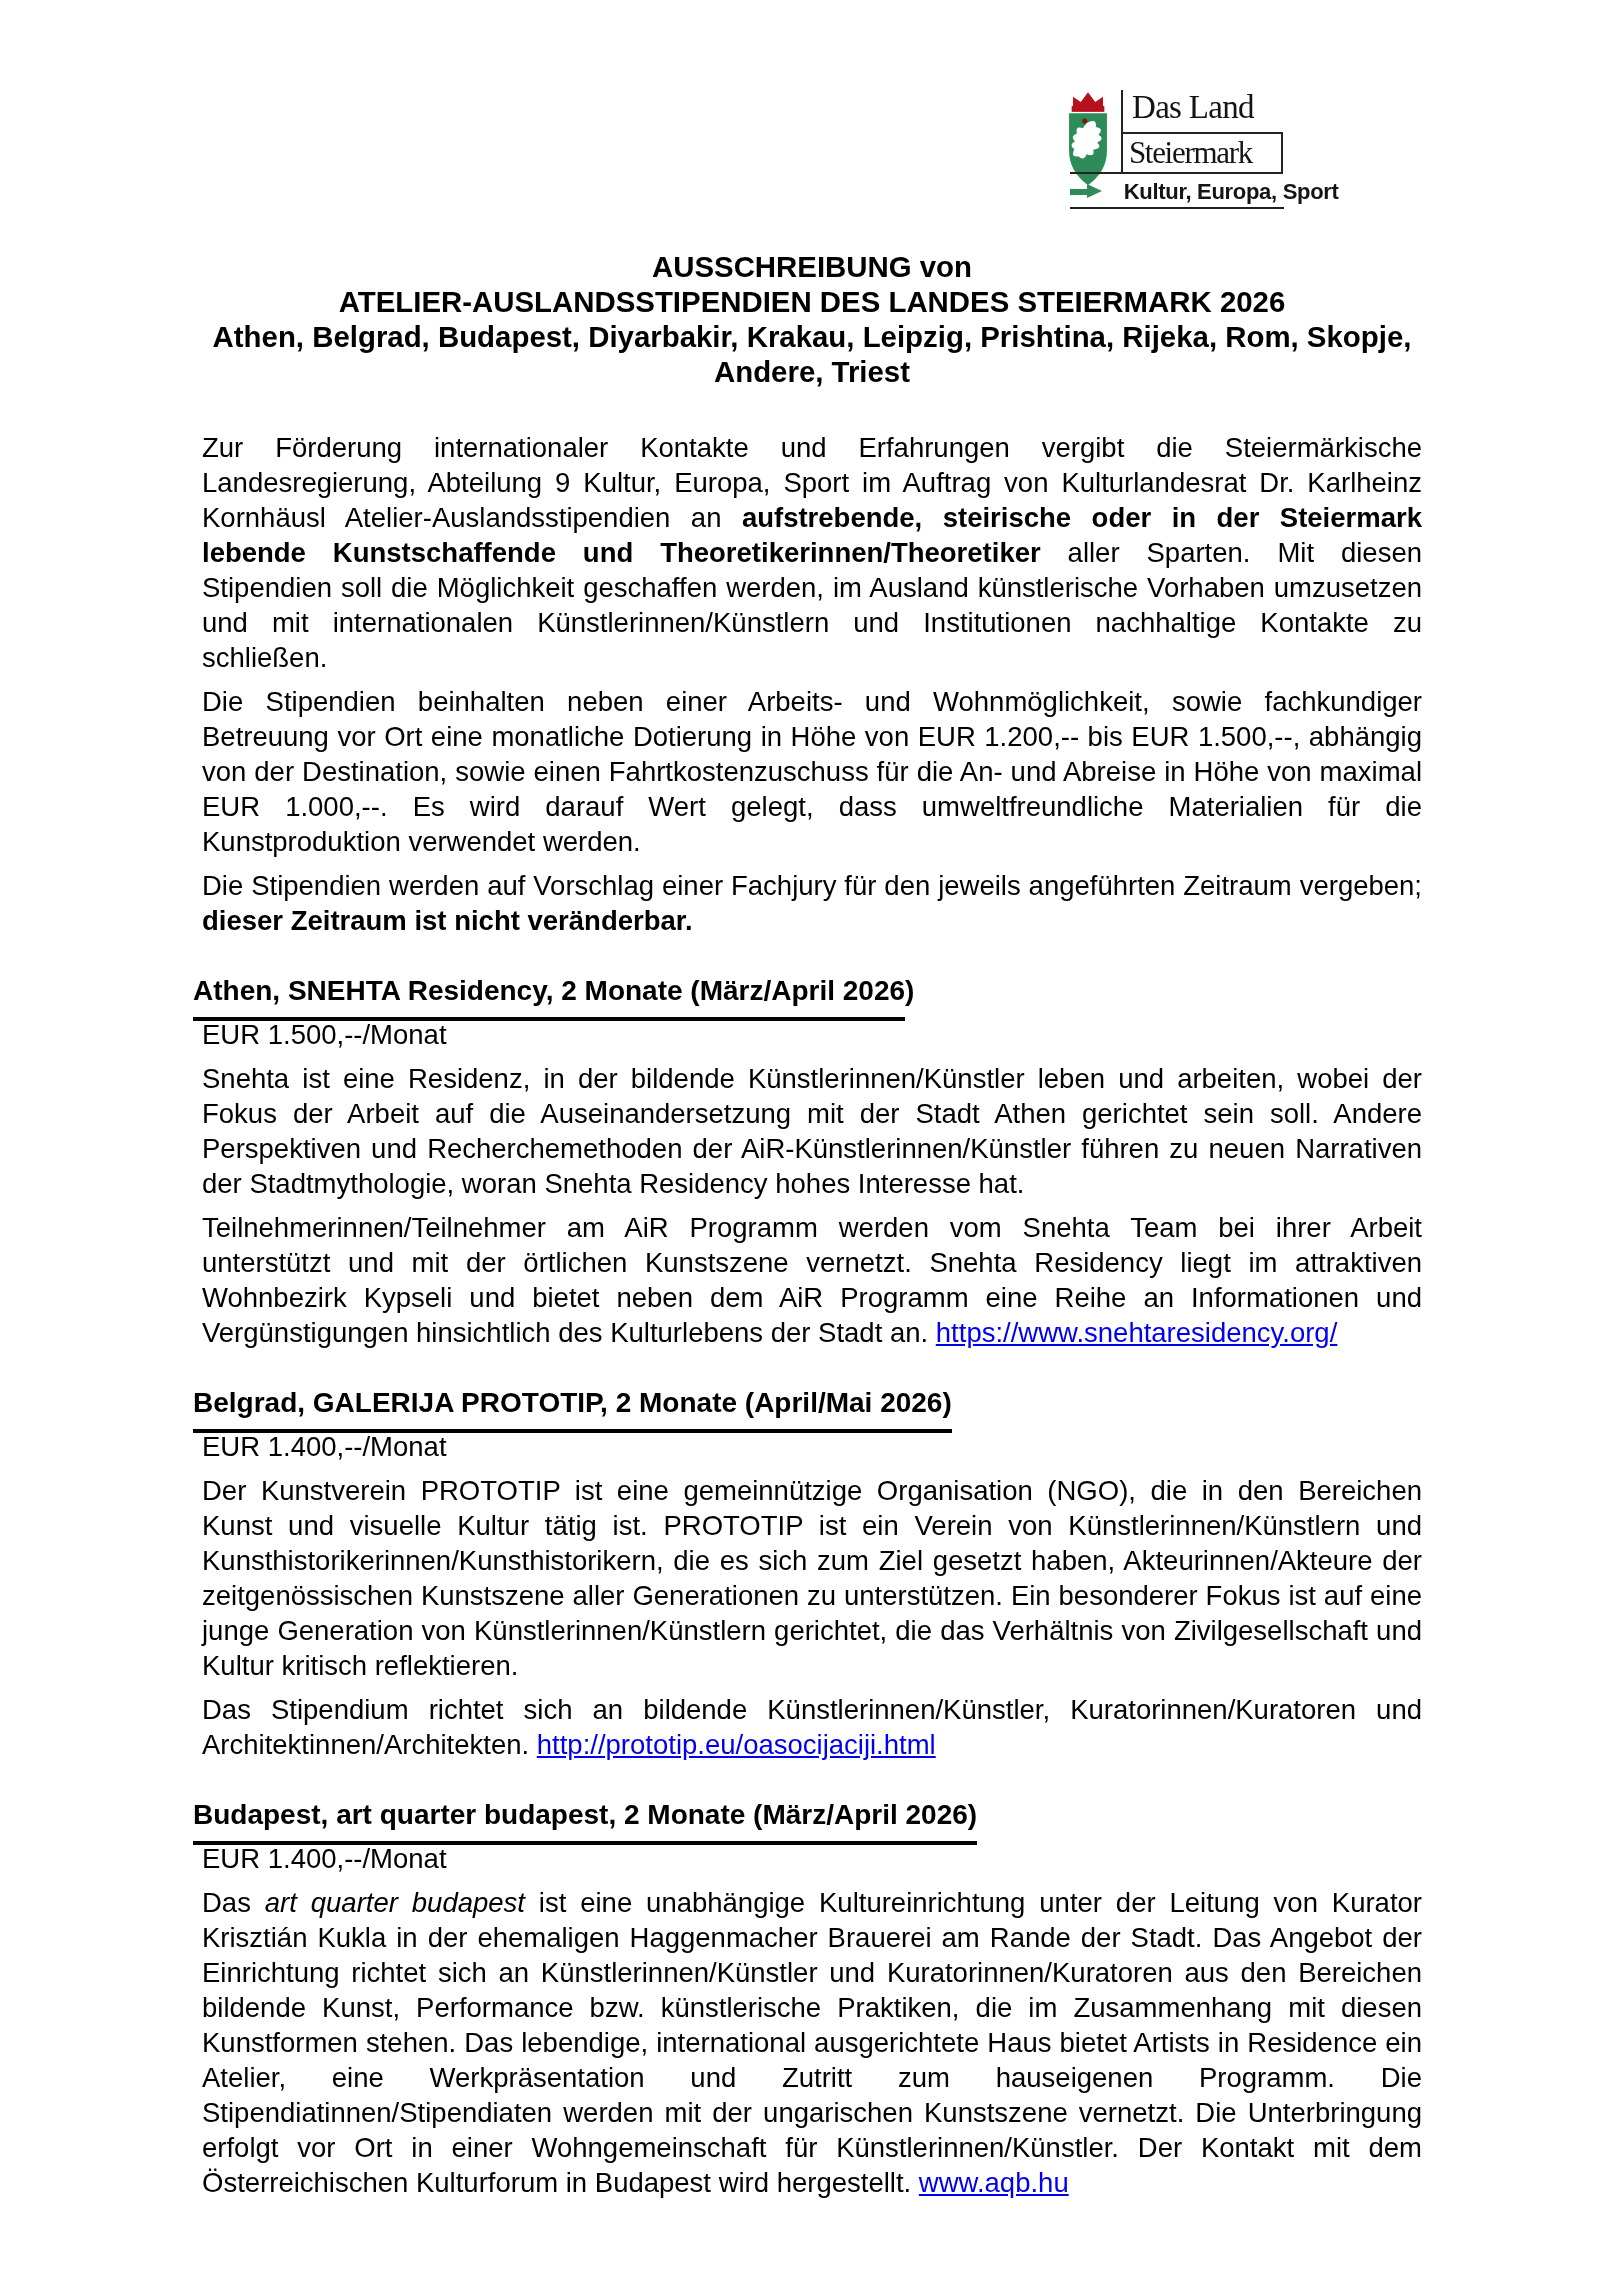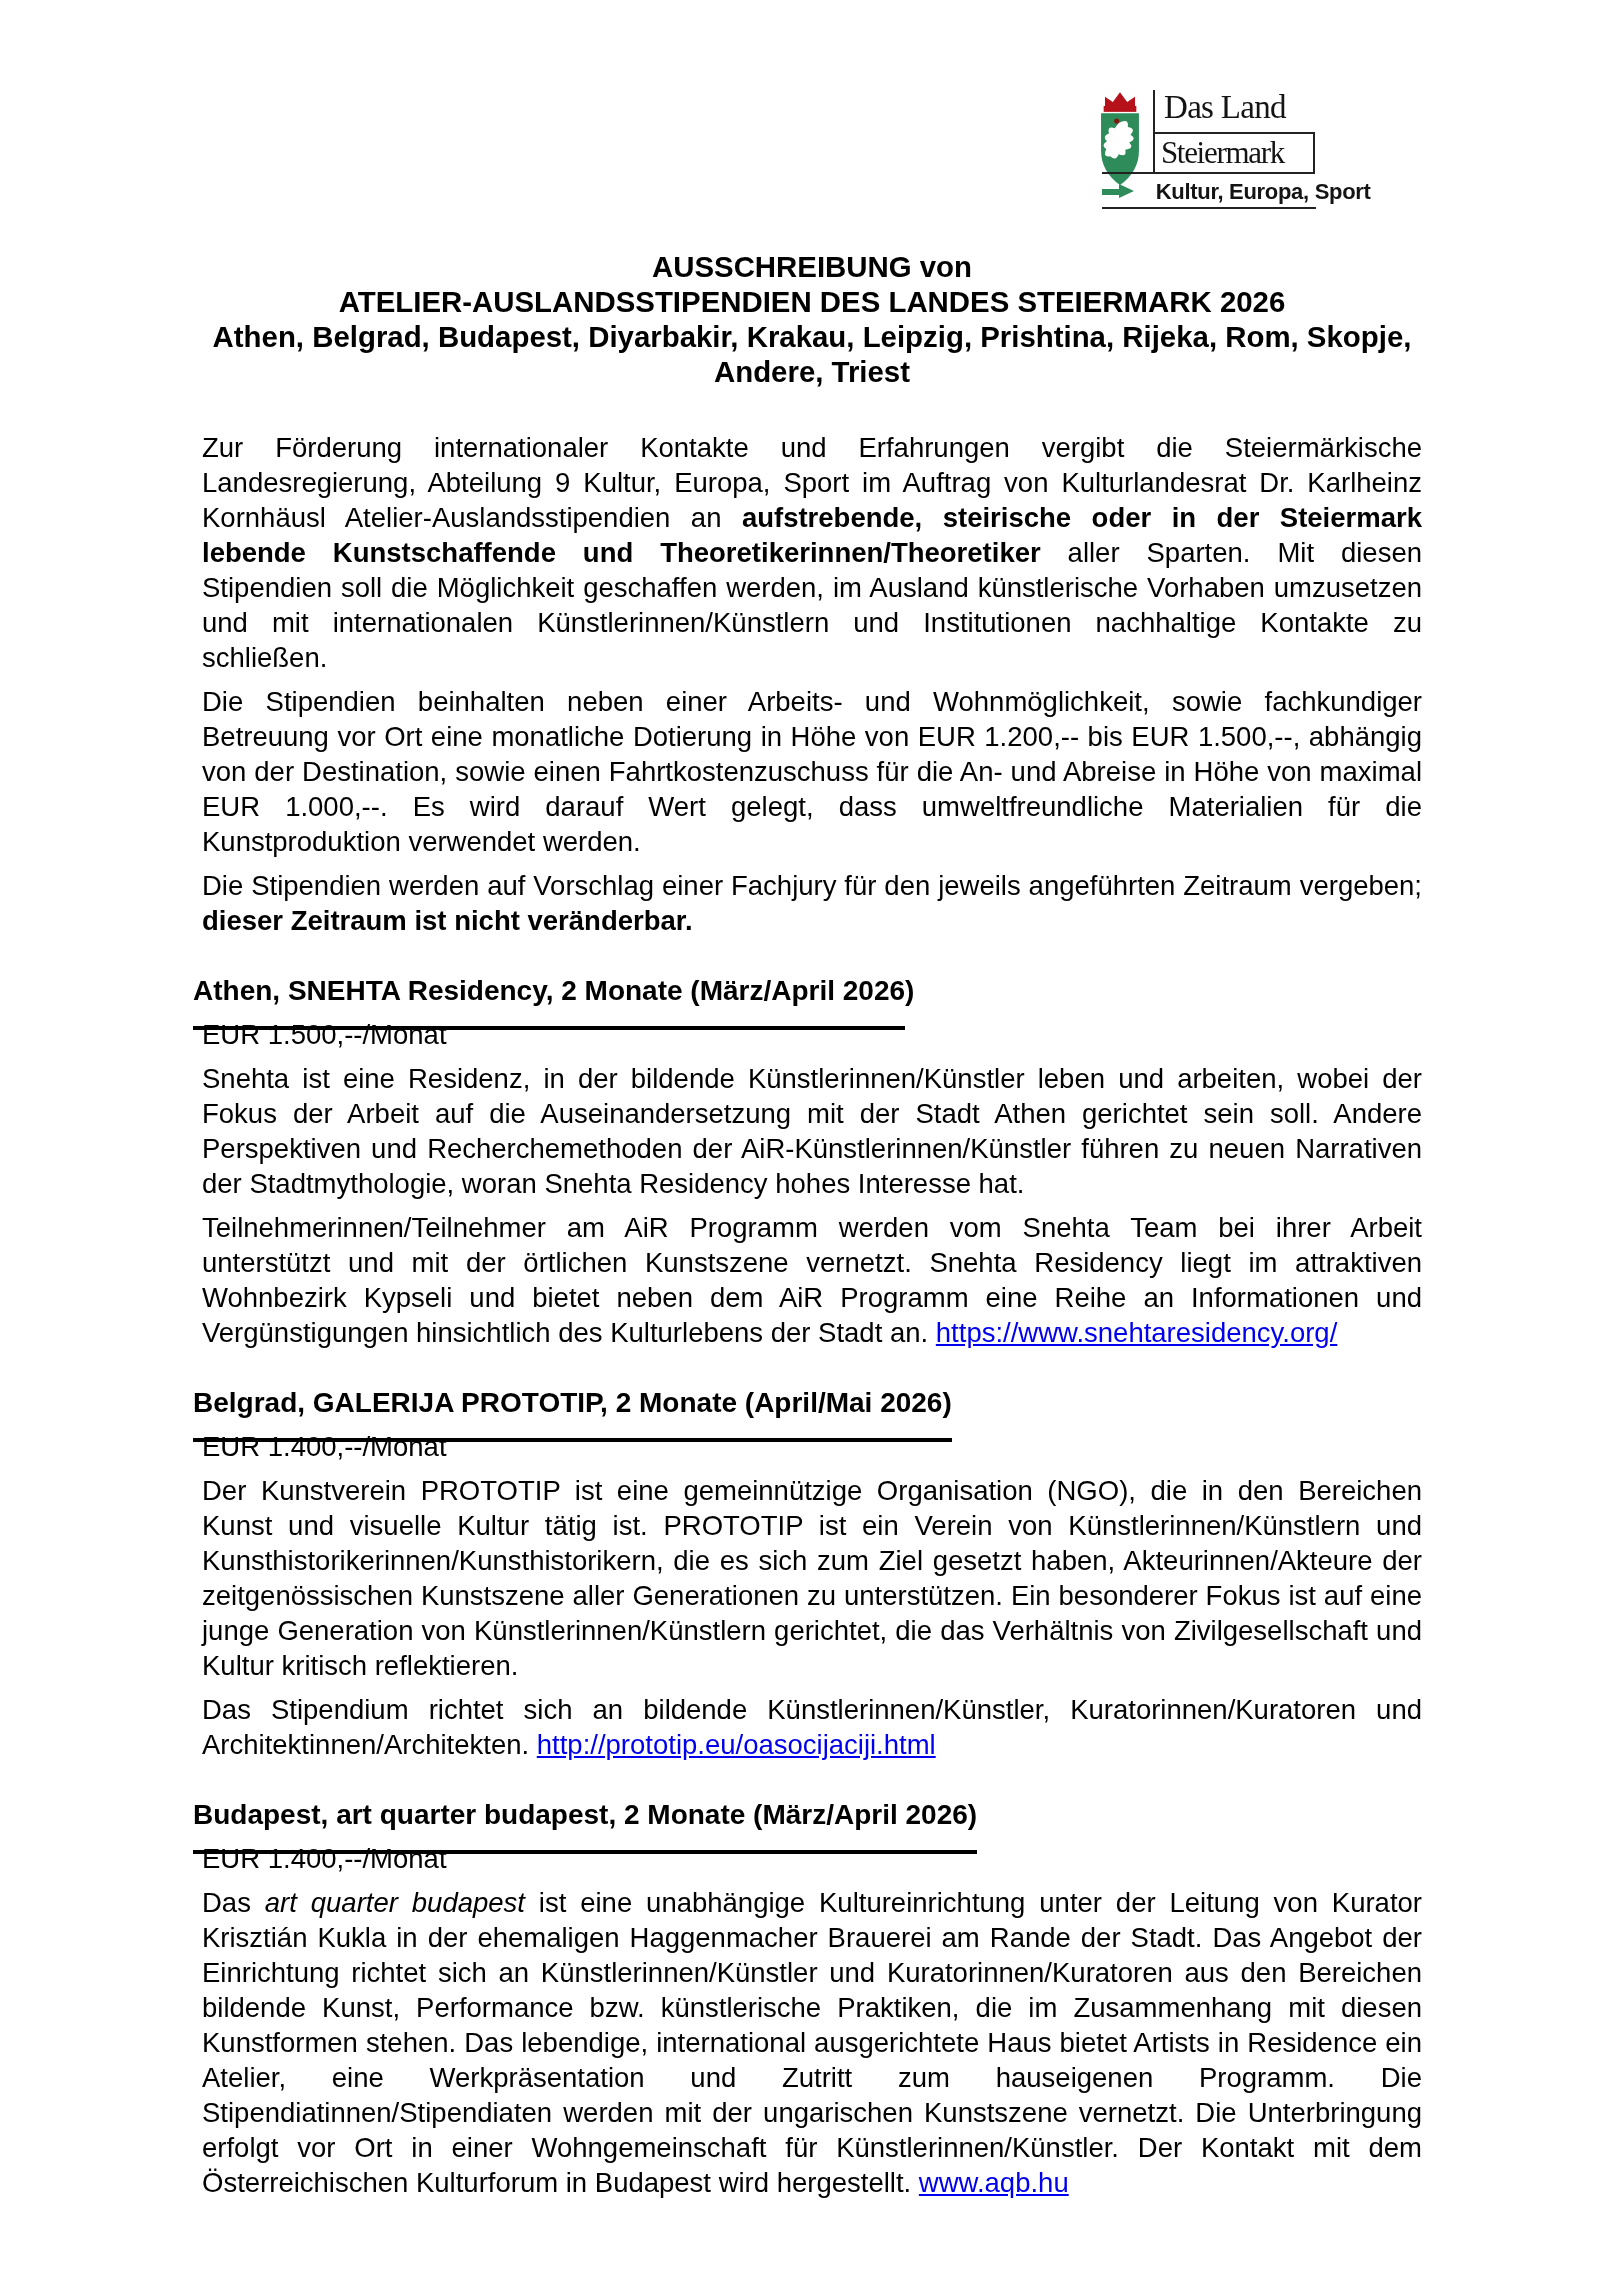--- a/index.html
+++ b/index.html
@@ -8,21 +8,21 @@
     position:relative;
     width:1623px;
     height:2295px;
     background:#ffffff;
     font-family:"Liberation Sans", sans-serif;
     color:#000;
     overflow:hidden;
   }
 
   
-  .logo{position:absolute;left:1084px;top:72px;width:232px;height:144px;}
+  .logo{position:absolute;left:1052px;top:72px;width:232px;height:144px;}
   .crest{position:absolute;left:13px;top:17px;width:46px;height:98px;}
   .logo-vline{position:absolute;left:69px;top:18.3px;width:2px;height:42px;background:#222;}
   .logo-dasland{
     position:absolute;left:80px;top:18.3px;
     font-family:"Liberation Serif", serif;
     font-size:33px;line-height:35px;color:#141414;letter-spacing:-0.7px;white-space:nowrap;
   }
   .logo-box{
     position:absolute;left:69px;top:60px;width:162px;height:42px;
     border:2px solid #222;box-sizing:border-box;
@@ -53,21 +53,21 @@
   }
   .para{
     margin:9px;font-size:27.5px;line-height:35px;
     text-align:justify;
   }
   .para.nojust{text-align:left;}
   .sec-head{
     margin:35px 0 0 0;padding:0;
     font-size:28px;line-height:35px;font-weight:bold;text-align:left;
   }
-  .hu{border-bottom:4.6px solid #000;padding-bottom:20px;}
+  .hu{border-bottom:4.6px solid #000;padding-bottom:11px;}
   .link{color:#0000ee;text-decoration:underline;cursor:pointer;}
   b{font-weight:bold;}
   .ital{font-style:italic;}
 </style>
 </head>
 <body>
 
 <div class="page">
 
   <div class="logo">

